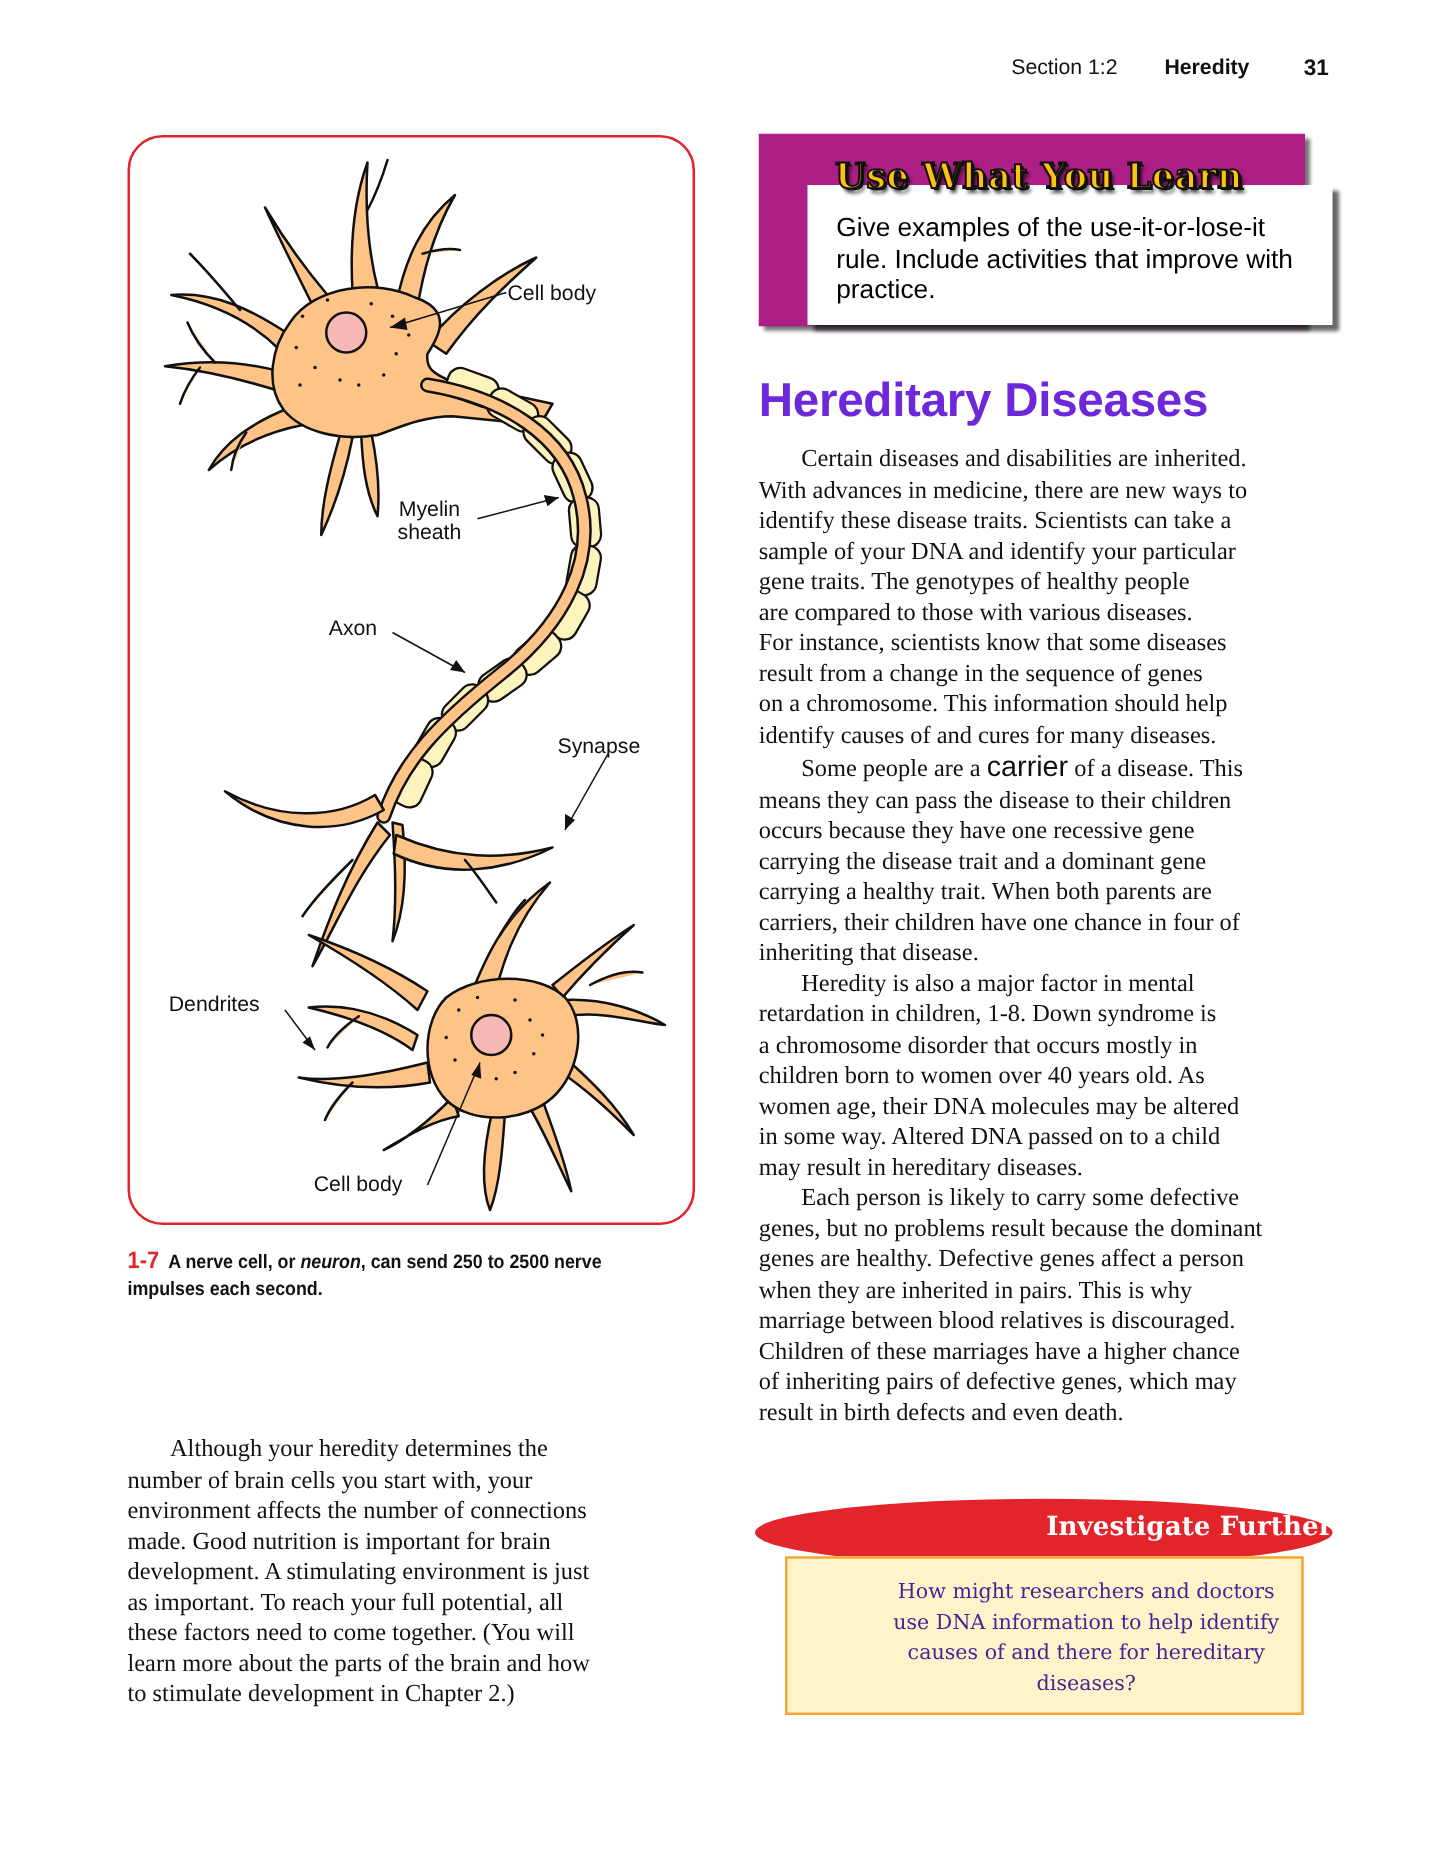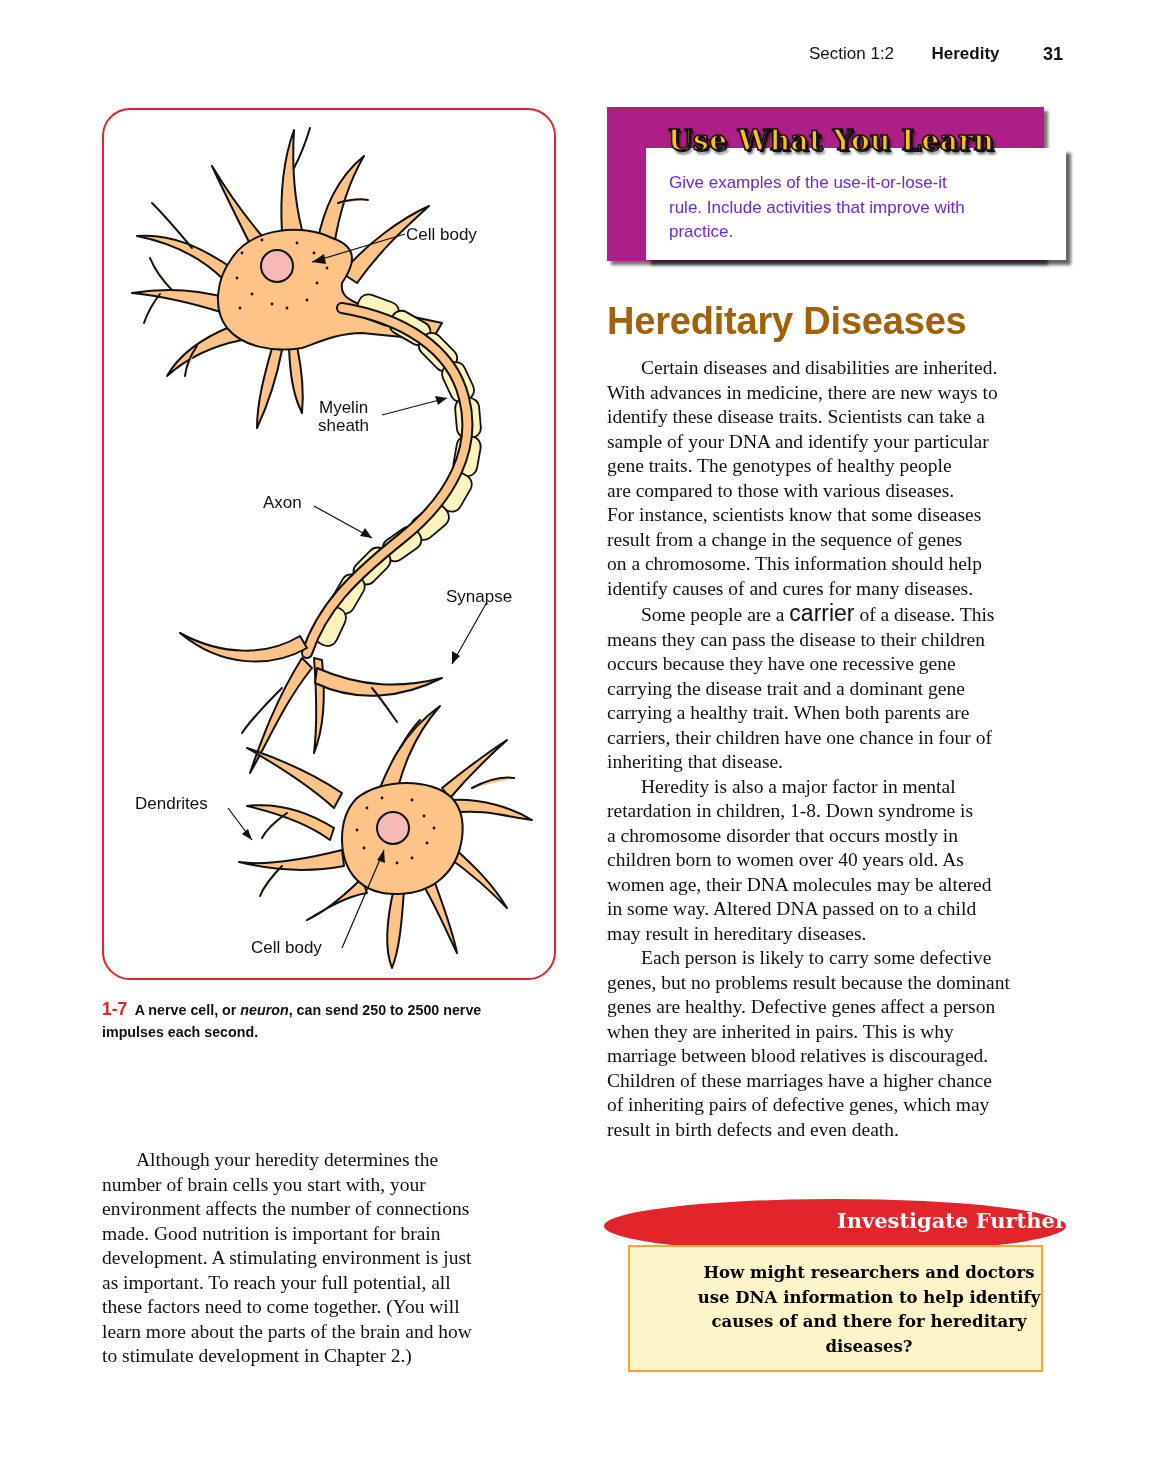--- a/index.html
+++ b/index.html
@@ -34,35 +34,35 @@
   
   .uwyl-magenta { position: absolute; left: 607px; top: 107px; width: 437px; height: 154px;
     background: #ad1f86; box-shadow: 4px 4px 3px rgba(0,0,0,0.55); }
   .uwyl-white { position: absolute; left: 646px; top: 148px; width: 420px; height: 112px;
     background: #ffffff; box-shadow: 5px 5px 3px rgba(0,0,0,0.6); }
   .uwyl-title { position: absolute; left: 668px; top: 124px; font-family: "DejaVu Serif", serif;
     font-weight: bold; font-size: 28px; color: #ffc20e; letter-spacing: 0.5px;
     -webkit-text-stroke: 1.6px #111;
     text-shadow: 2px 2px 0 #111, 3px 4px 3px rgba(0,0,0,0.7); white-space: nowrap; }
   .uwyl-text { position: absolute; left: 669px; top: 171px; width: 380px;
-    font-family: "Liberation Sans", sans-serif; font-size: 17px; line-height: 24.5px; color: #6d28d9; }
+    font-family: "Liberation Sans", sans-serif; font-size: 21px; line-height: 24.5px; color: #000000; }
   .uwyl-text .line { display: block; white-space: nowrap; }
 
   .section-title { position: absolute; left: 607px; top: 300px; font-family: "Liberation Sans", sans-serif;
-    font-weight: bold; font-size: 38px; color: #a16207; white-space: nowrap; letter-spacing: -0.2px; }
+    font-weight: bold; font-size: 38px; color: #6d28d9; white-space: nowrap; letter-spacing: -0.2px; }
 
   
   .inv-oval { position: absolute; left: 604px; top: 1199px; width: 462px; height: 54px;
     background: #e2242b; border-radius: 50%; }
   .inv-title { position: absolute; left: 604px; top: 1208px; width: 462px; text-align: right;
     font-family: "DejaVu Serif", serif; font-weight: bold; font-size: 21px; color: #ffffff; }
   .inv-box { position: absolute; left: 628px; top: 1245px; width: 415px; height: 127px;
     background: #fdf5c9; border: 2px solid #f5a634; box-sizing: border-box; }
   .inv-text { position: absolute; left: 628px; top: 1261px; width: 482px; text-align: center;
-    font-family: "DejaVu Serif", serif; font-weight: bold; font-size: 16.5px; line-height: 24.5px; color: #000000; }
+    font-family: "DejaVu Serif", serif; font-weight: normal; font-size: 16.5px; line-height: 24.5px; color: #4c1d95; }
   .inv-text .line { display: block; white-space: nowrap; }
 </style>
 </head>
 <body>
 
 <div class="runhead">
   <span class="section"><span>Section 1:2</span>&nbsp;&nbsp;<b>Heredity</b></span>
   <span class="pagenum">31</span>
 </div>
 

